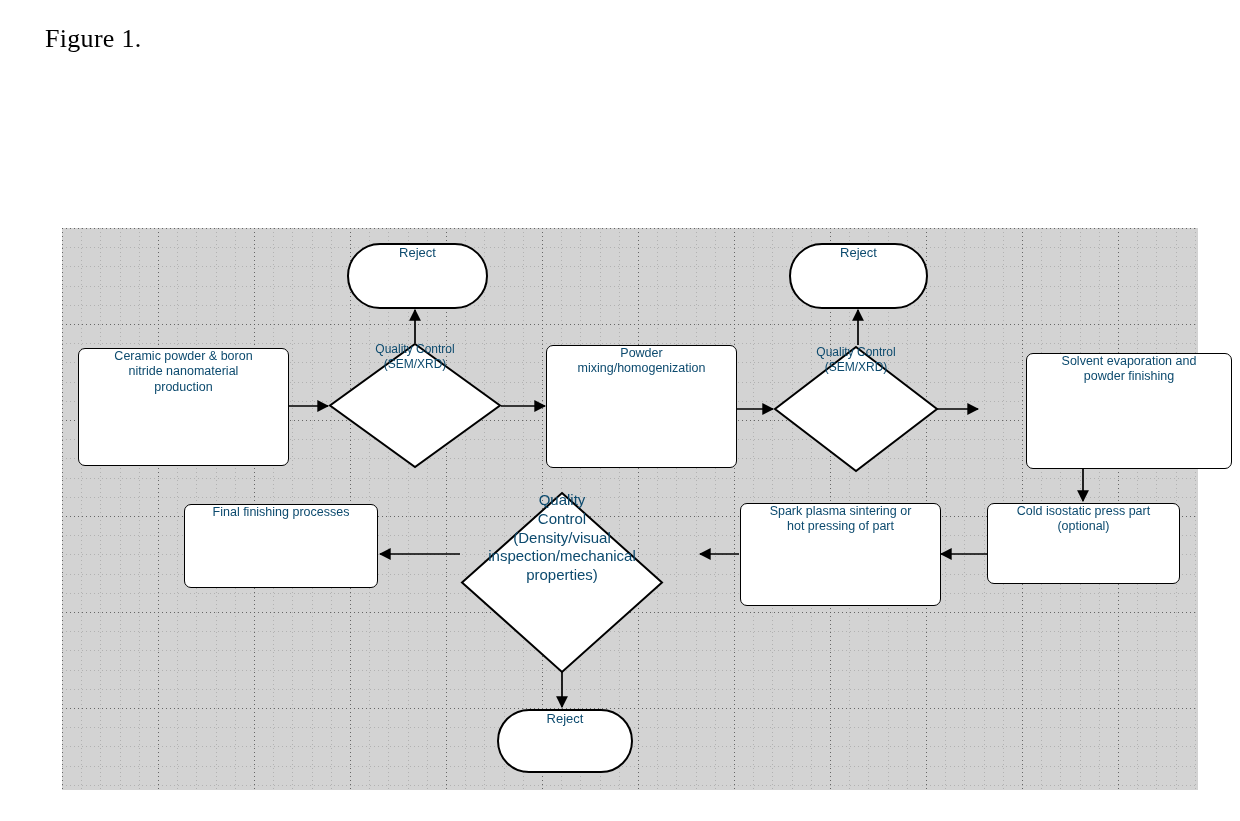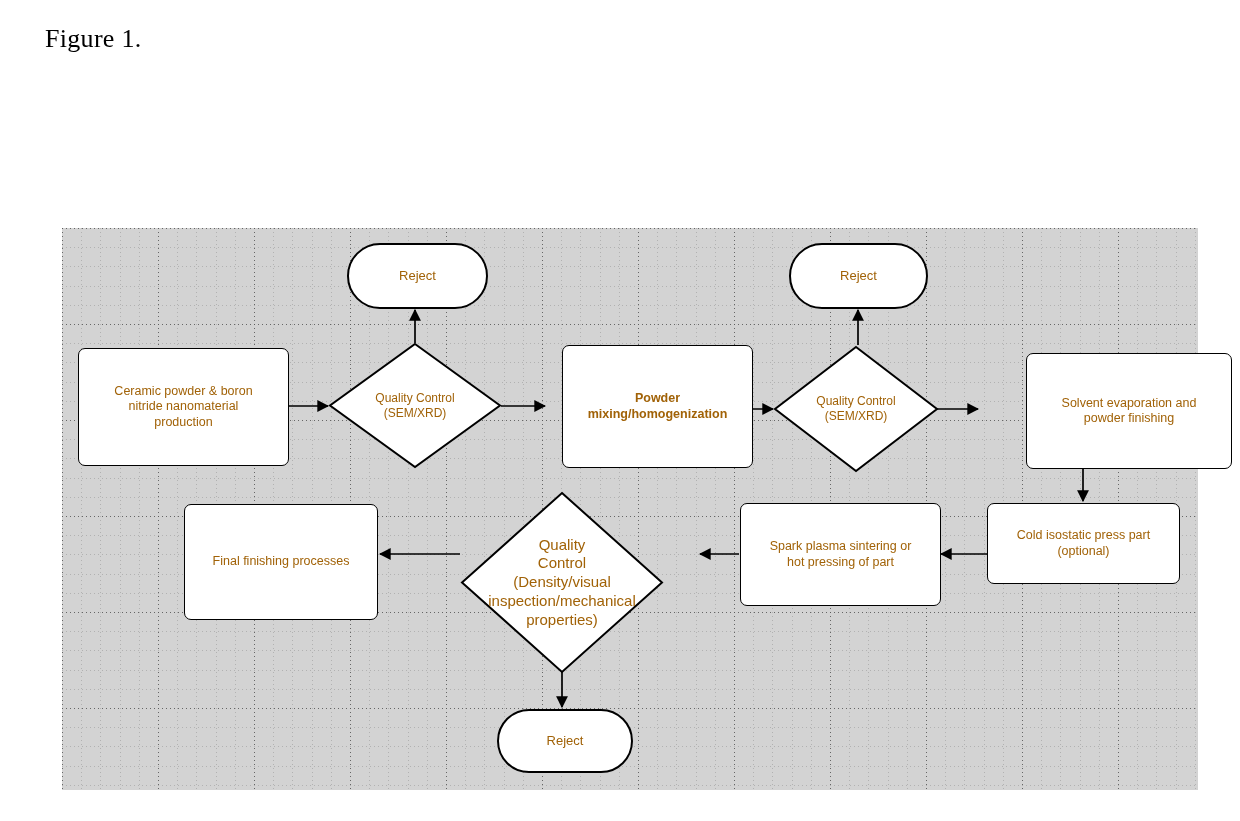--- a/index.html
+++ b/index.html
@@ -107,24 +107,23 @@
     left: 0; top: 0;
     width: 1136px;
     height: 562px;
   }
 
   
   .node {
     position: absolute;
     box-sizing: border-box;
     display: flex;
-    align-items: center;
     justify-content: center;
     text-align: center;
-    color: #a16207;
+    color: #0c4a6e;
     background: #ffffff;
     z-index: 3;
   }
   .node-label {
     display: block;
     line-height: 1.22;
     white-space: pre-line;
     padding: 0 6px;
   }
 
@@ -210,21 +209,21 @@
       <polygon points="87,2 172,63.5 87,125 2,63.5" fill="#fff" stroke="#000" stroke-width="2"></polygon>
     </svg>
     <span class="node-label">Quality Control
 (SEM/XRD)</span>
   </div>
 
   <div class="node terminator" style="left:285px; top:15px; width:141px; height:66px;">
     <span class="node-label">Reject</span>
   </div>
 
-  <div class="node process" style="left:500px; top:117px; width:191px; height:123px;font-weight:bold;">
+  <div class="node process" style="left:484px; top:117px; width:191px; height:123px;">
     <span class="node-label">Powder
 mixing/homogenization</span>
   </div>
 
   <div class="node decision small" style="left:711px; top:117px; width:166px; height:128px;">
     <svg class="diamond-svg" viewBox="0 0 166 128" preserveAspectRatio="none">
       <polygon points="83,2 164,64 83,126 2,64" fill="#fff" stroke="#000" stroke-width="2"></polygon>
     </svg>
     <span class="node-label">Quality Control
 (SEM/XRD)</span>
@@ -253,21 +252,21 @@
     <svg class="diamond-svg" viewBox="0 0 204 183" preserveAspectRatio="none">
       <polygon points="102,2 202,91.5 102,181 2,91.5" fill="#fff" stroke="#000" stroke-width="2"></polygon>
     </svg>
     <span class="node-label">Quality
 Control
 (Density/visual
 inspection/mechanical
 properties)</span>
   </div>
 
-  <div class="node process" style="left:122px; top:276px; width:194px; height:116px;">
+  <div class="node process" style="left:122px; top:276px; width:194px; height:84px;">
     <span class="node-label">Final finishing processes</span>
   </div>
 
   <div class="node terminator" style="left:435px; top:481px; width:136px; height:64px;">
     <span class="node-label">Reject</span>
   </div>
 
 </div>
 
 </body></html>

